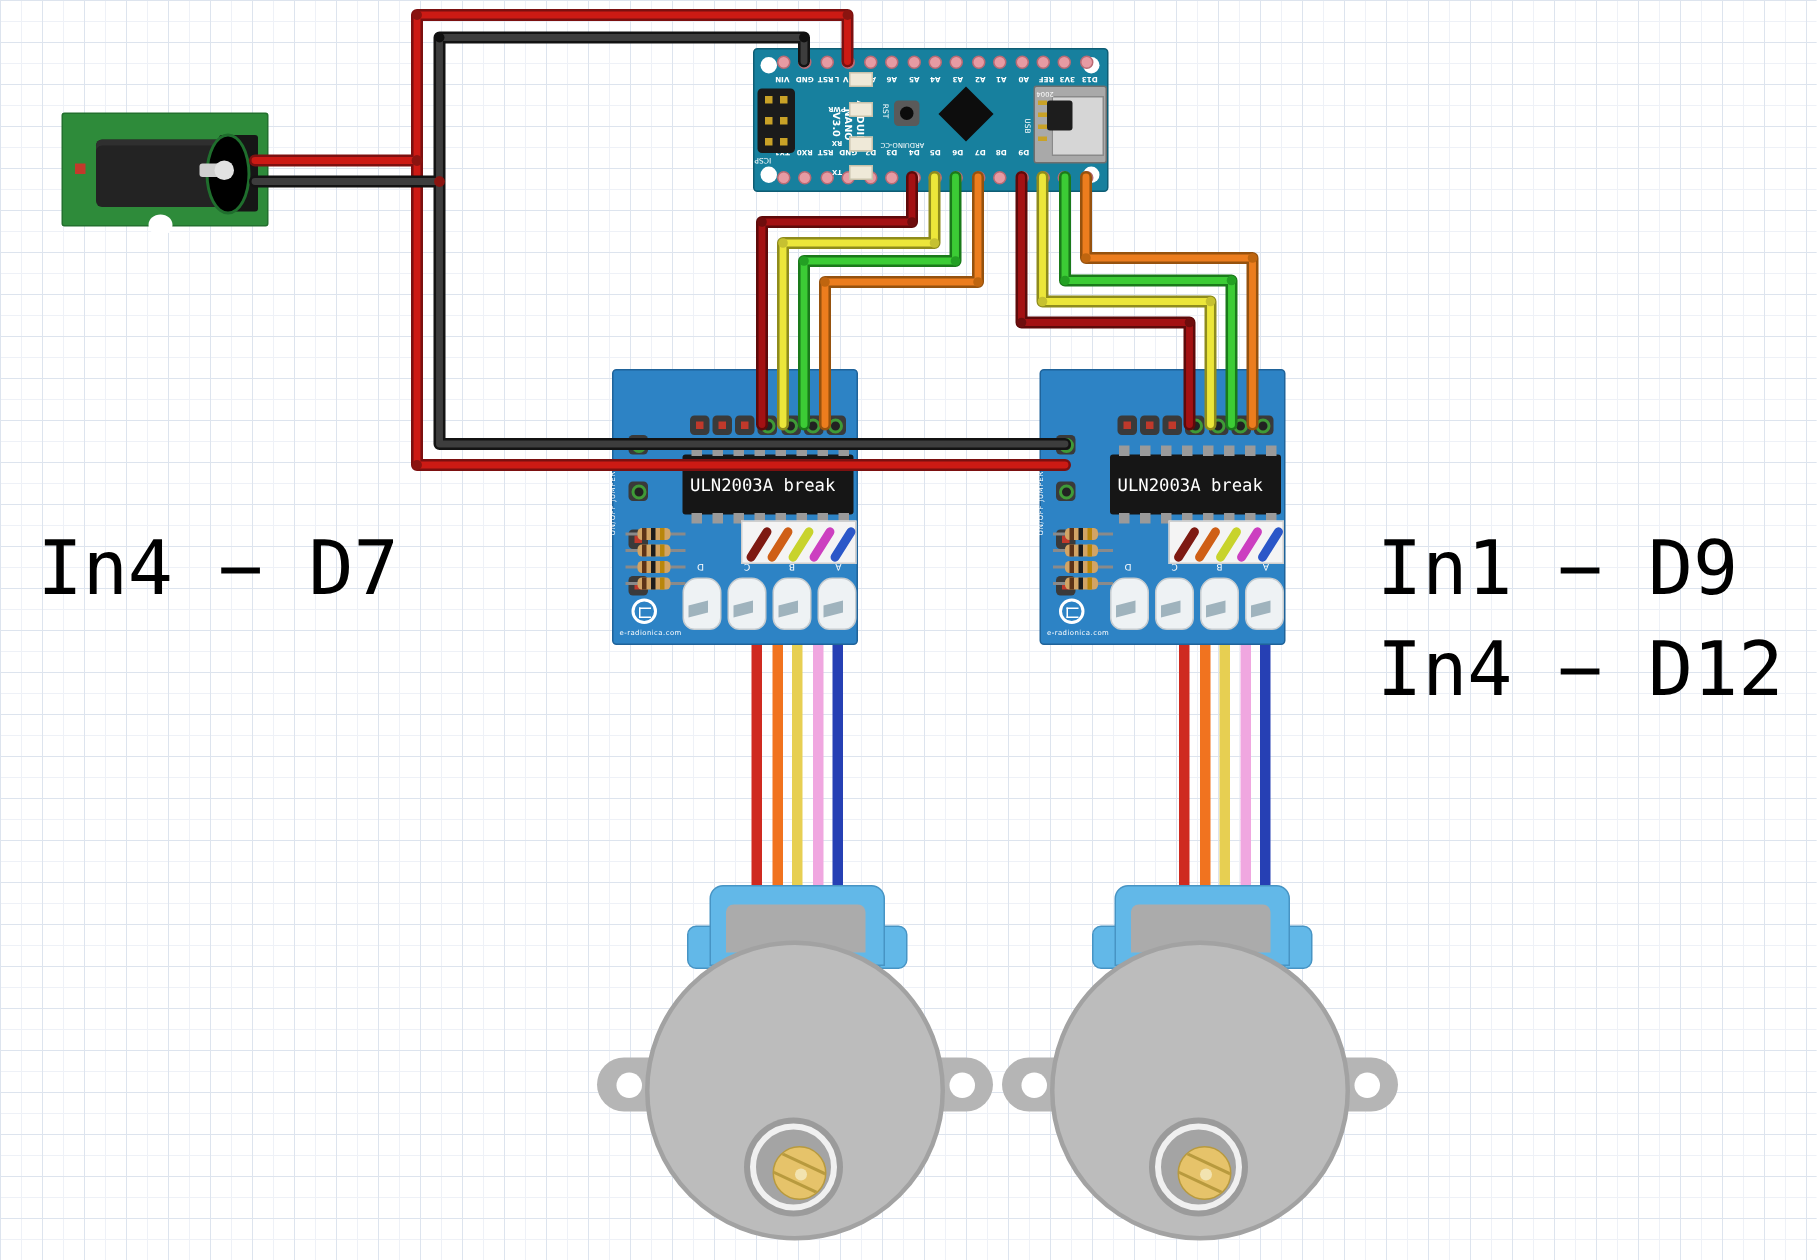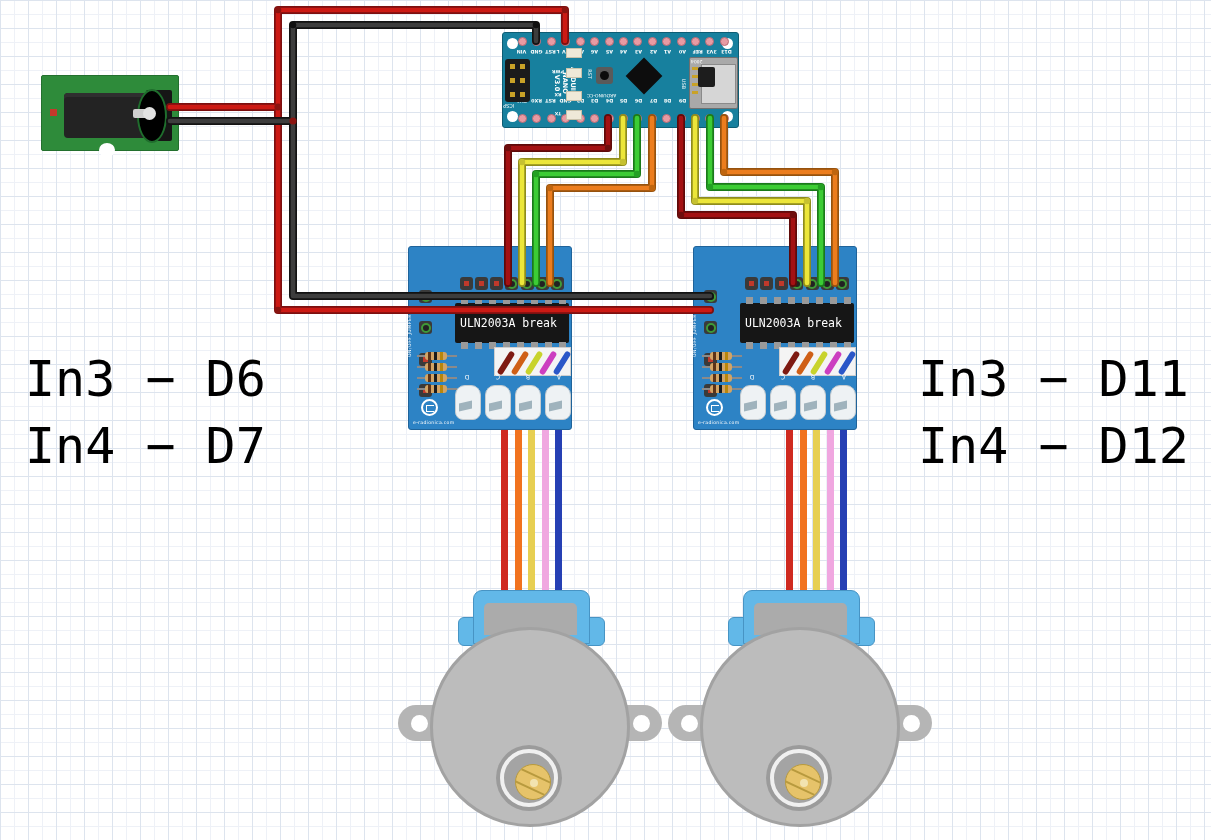--- a/index.html
+++ b/index.html
@@ -132,22 +132,22 @@
   .m-shaft-outer{position:absolute;left:63px;top:115px;width:66px;height:66px;background:#9b9b9b;border-radius:50%;}
   .m-shaft-ring{position:absolute;left:4px;top:4px;width:58px;height:58px;border:4px solid #f0f0f0;border-radius:50%;background:#a4a4a4;box-sizing:border-box;}
   .m-shaft-gold{position:absolute;left:11px;top:11px;width:36px;height:36px;background:#e6c36a;border:1px solid #b89a3e;border-radius:50%;box-sizing:border-box;overflow:hidden;}
   .m-shaft-gold i{position:absolute;left:-4px;width:44px;height:1.5px;background:#b89a3e;display:block;}
   .m-shaft-gold .l1{top:9px;transform:rotate(25deg);} .m-shaft-gold .l2{top:24px;transform:rotate(25deg);}
   .m-shaft-gold b{position:absolute;left:14px;top:14px;width:8px;height:8px;background:#f2e3b0;border-radius:50%;}
 </style>
 </head>
 <body>
 
-<div class="biglabels left"><div class="bigline">In3 − D6</div><div class="bigline">In4 − D7</div></div>
-<div class="biglabels right"><div class="bigline">In3 − D11</div><div class="bigline">In4 − D12</div></div>
+<div class="biglabels left"><div class="bigline">In4 − D7</div></div>
+<div class="biglabels right"><div class="bigline">In1 − D9</div><div class="bigline">In4 − D12</div></div>
 
 <div class="abs jackpcb">
   <div class="jack-body"></div>
   <div class="jack-front"></div>
   <div class="jack-barrel"></div>
   <div class="jack-pin-stem"></div>
   <div class="jack-pin-tip"></div>
   <div class="jack-mark"></div>
   <div class="jack-notch"></div>
 </div>

